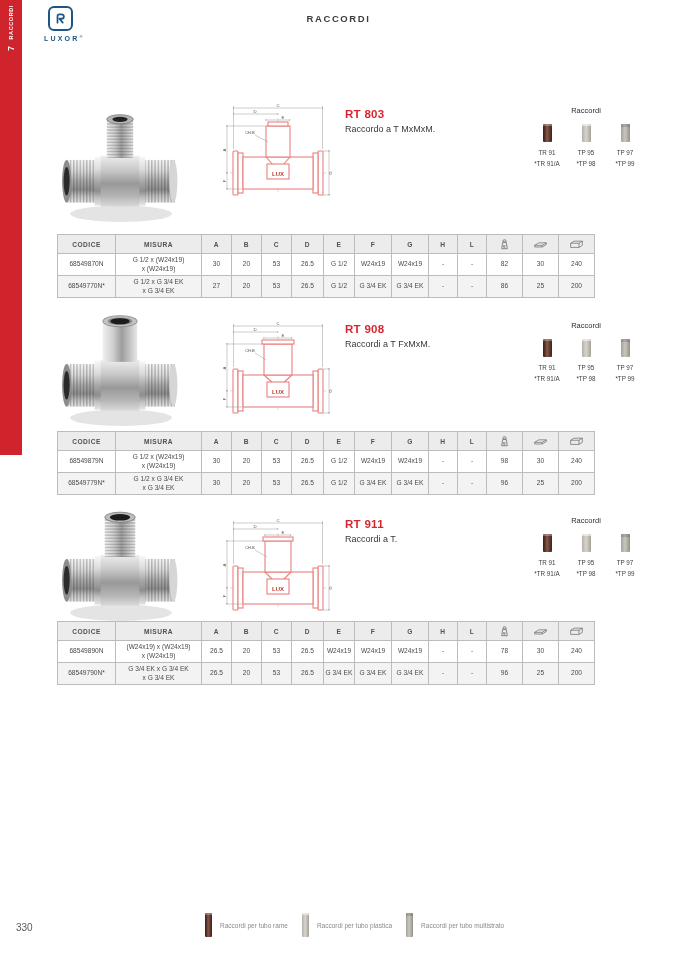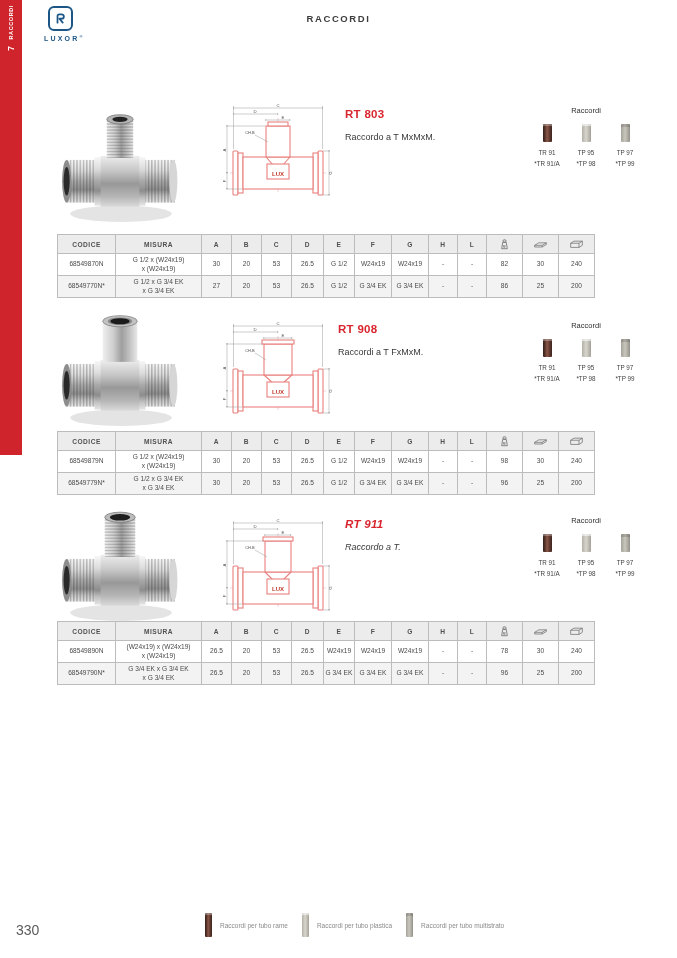--- a/index.html
+++ b/index.html
@@ -19,41 +19,41 @@
   .logo-text { font-size:7px; font-weight:bold; color:#1c5687; letter-spacing:2.2px; margin-top:3px; white-space:nowrap; }
   .logo-text sup { font-size:4px; letter-spacing:0; }
   
   .header-title { position:absolute; left:0; top:13px; width:677px; text-align:center;
     font-size:9.5px; font-weight:bold; letter-spacing:1.6px; color:#3c3c3e; }
   
   .photo   { position:absolute; width:120px; height:124px; }
   .drawing { position:absolute; width:112px; height:106px; }
   .titleblock { position:absolute; width:180px; }
   .rt-title { font-size:11.5px; font-weight:bold; color:#d9252e; letter-spacing:0.3px; }
-  .rt-desc  { font-size:9px; color:#38383a; margin-top:12px; }
+  .rt-desc  { font-size:9px; color:#38383a; margin-top:4px; }
   
   .raccordi-panel { position:absolute; width:116px; text-align:center; }
   .rlabel { font-size:7.5px; color:#2f2f31; margin-bottom:9px; }
   .tubes  { display:flex; justify-content:space-between; }
   .titem  { width:38px; display:flex; flex-direction:column; align-items:center; }
   .tube   { width:9px; height:18px; border-radius:1px; }
   .tube.tubo-rame        { background:linear-gradient(90deg,#31201a 0%,#5d372c 25%,#8a5a4a 45%,#6e4136 65%,#3a241d 100%); box-shadow:inset 0 2px 0 rgba(255,255,255,.3); }
   .tube.tubo-plastica    { background:linear-gradient(90deg,#b2afa6,#d8d5cc 45%,#c2bfb6 70%,#a39f96); box-shadow:inset 0 2px 0 rgba(255,255,255,.55); }
   .tube.tubo-multistrato { background:linear-gradient(90deg,#a5a29a,#c9c6bd 45%,#b2afa6 70%,#94918a); box-shadow:inset 0 3px 0 rgba(0,0,0,.14); }
   .tcode { font-size:6.3px; color:#3f3f41; margin-top:6px; line-height:1.7; white-space:nowrap; }
   .tcode2 { font-size:6.3px; color:#3f3f41; line-height:1.7; white-space:nowrap; }
   
   table.tbl { position:absolute; width:538px; border-collapse:collapse; table-layout:fixed; border:1px solid #9a9a9a; background:#fff; }
   .tbl th, .tbl td { border:1px solid #bcbcbc; font-size:6.6px; color:#4a4a4c; text-align:center; vertical-align:middle; padding:0 1px; }
   .tbl th { height:18px; background:#ececec; font-weight:bold; letter-spacing:0.5px; color:#515153; }
   .tbl td { height:21px; white-space:pre-line; line-height:1.35; }
   .tbl tr.r2 td { background:#f3f3f3; }
   .tbl th svg.hic { width:15px; height:11px; vertical-align:middle; }
   
-  .page-num { position:absolute; left:16px; top:922px; font-size:14px; color:#5a5a5a; }
+  .page-num { position:absolute; left:16px; top:922px; font-size:10px; color:#5a5a5a; }
   .legend { position:absolute; left:205px; top:913px; display:flex; align-items:center; gap:14px; }
   .litem  { display:flex; align-items:center; gap:8px; }
   .ltube  { width:7px; height:24px; border-radius:1px; }
   .llabel { font-size:6.5px; color:#8a8a8a; white-space:nowrap; }
   .hiddefs { position:absolute; width:0; height:0; overflow:hidden; }
 </style>
 </head>
 <body>
 
 <svg class="hiddefs" aria-hidden="true">
@@ -333,21 +333,21 @@
       <text x="56" y="6.5">C</text>
       <text x="33" y="12.5">D</text>
       <text x="61" y="18.5">E</text>
       <text x="28" y="34" font-size="4">CH.B</text>
       <text x="3.5" y="50" transform="rotate(-90 3.5 50)">A</text>
       <text x="3.5" y="81" transform="rotate(-90 3.5 81)">F</text>
       <text x="109.5" y="73" transform="rotate(-90 109.5 73)">G</text>
     </g>
   </svg>
 </div>
-<div class="titleblock" style="left:338px; top:323px;">
+<div class="titleblock" style="left:345px; top:323px;">
   <div class="rt-title">RT 908</div>
   <div class="rt-desc">Raccordi a T FxMxM.</div>
 </div>
 <div class="raccordi-panel" style="left:528px; top:321px;">
   <div class="rlabel">Raccordi</div>
   <div class="tubes">
     <div class="titem">
       <span class="tube tubo-rame"></span>
       <span class="tcode">TR 91</span>
       <span class="tcode2">*TR 91/A</span>
@@ -501,23 +501,23 @@
       <text x="56" y="6.5">C</text>
       <text x="33" y="12.5">D</text>
       <text x="61" y="18.5">E</text>
       <text x="28" y="34" font-size="4">CH.B</text>
       <text x="3.5" y="50" transform="rotate(-90 3.5 50)">A</text>
       <text x="3.5" y="81" transform="rotate(-90 3.5 81)">F</text>
       <text x="109.5" y="73" transform="rotate(-90 109.5 73)">G</text>
     </g>
   </svg>
 </div>
-<div class="titleblock" style="left:345px; top:518px;font-style:italic;">
+<div class="titleblock" style="left:345px; top:518px;">
   <div class="rt-title">RT 911</div>
-  <div class="rt-desc">Raccordo a T.</div>
+  <div class="rt-desc">Raccordi a T.</div>
 </div>
 <div class="raccordi-panel" style="left:528px; top:516px;">
   <div class="rlabel">Raccordi</div>
   <div class="tubes">
     <div class="titem">
       <span class="tube tubo-rame"></span>
       <span class="tcode">TR 91</span>
       <span class="tcode2">*TR 91/A</span>
     </div>
     <div class="titem">

